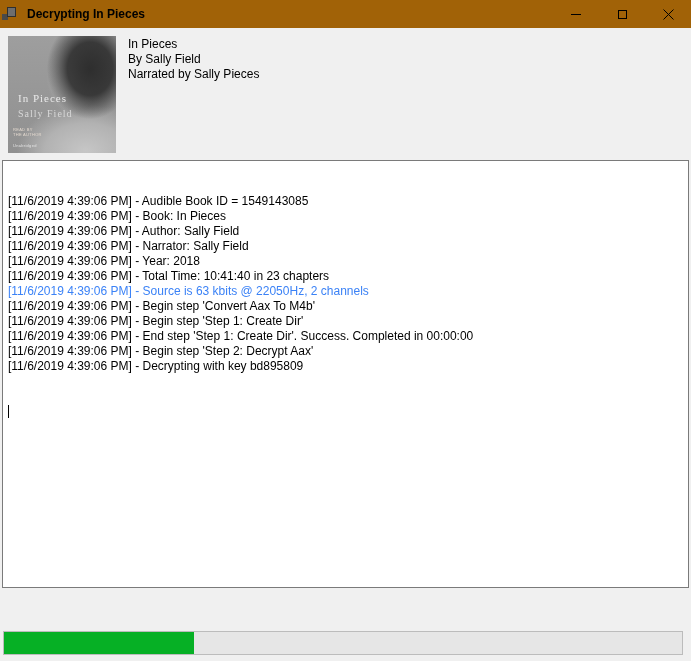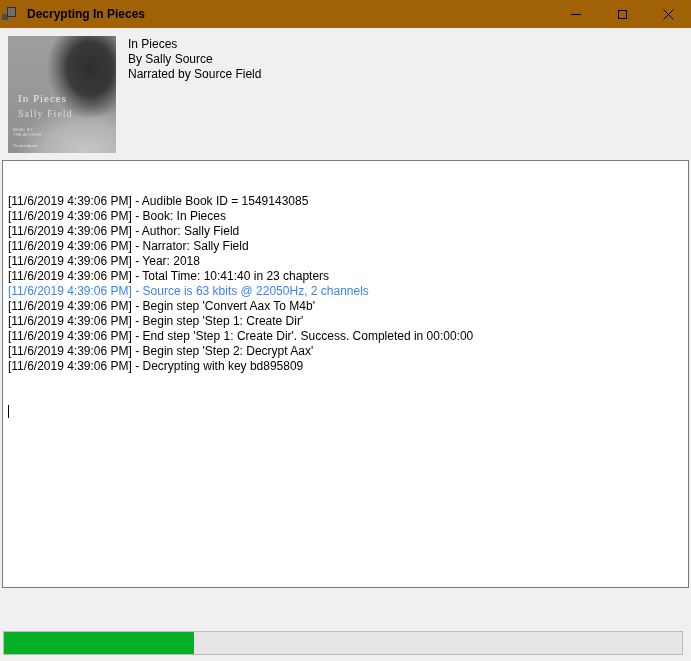--- a/index.html
+++ b/index.html
@@ -95,22 +95,22 @@
 <div class="book-header">
   <div class="cover">
     <span class="cover-title">In Pieces</span>
     <span class="cover-author">Sally Field</span>
     <span class="cover-readby">READ BY
 THE AUTHOR</span>
     <span class="cover-edition">Unabridged</span>
   </div>
   <div class="book-info">
     <div>In Pieces</div>
-    <div>By Sally Source</div>
-    <div>Narrated by Source Field</div>
+    <div>By Sally Field</div>
+    <div>Narrated by Sally Pieces</div>
   </div>
 </div>
 
 <div class="log-box">
   <div><div class="log-line">[11/6/2019 4:39:06 PM] - Audible Book ID = 1549143085</div><div class="log-line">[11/6/2019 4:39:06 PM] - Book: In Pieces</div><div class="log-line">[11/6/2019 4:39:06 PM] - Author: Sally Field</div><div class="log-line">[11/6/2019 4:39:06 PM] - Narrator: Sally Field</div><div class="log-line">[11/6/2019 4:39:06 PM] - Year: 2018</div><div class="log-line">[11/6/2019 4:39:06 PM] - Total Time: 10:41:40 in 23 chapters</div><div class="log-line red">[11/6/2019 4:39:06 PM] - Source is 63 kbits @ 22050Hz, 2 channels</div><div class="log-line">[11/6/2019 4:39:06 PM] - Begin step 'Convert Aax To M4b'</div><div class="log-line">[11/6/2019 4:39:06 PM] - Begin step 'Step 1: Create Dir'</div><div class="log-line">[11/6/2019 4:39:06 PM] - End step 'Step 1: Create Dir'. Success. Completed in 00:00:00</div><div class="log-line">[11/6/2019 4:39:06 PM] - Begin step 'Step 2: Decrypt Aax'</div><div class="log-line">[11/6/2019 4:39:06 PM] - Decrypting with key bd895809</div></div>
   <div class="caret"></div>
 </div>
 
 <div class="progress-track">
   <div class="progress-fill" style="width: 28%; background: rgb(6, 176, 37);"></div>

